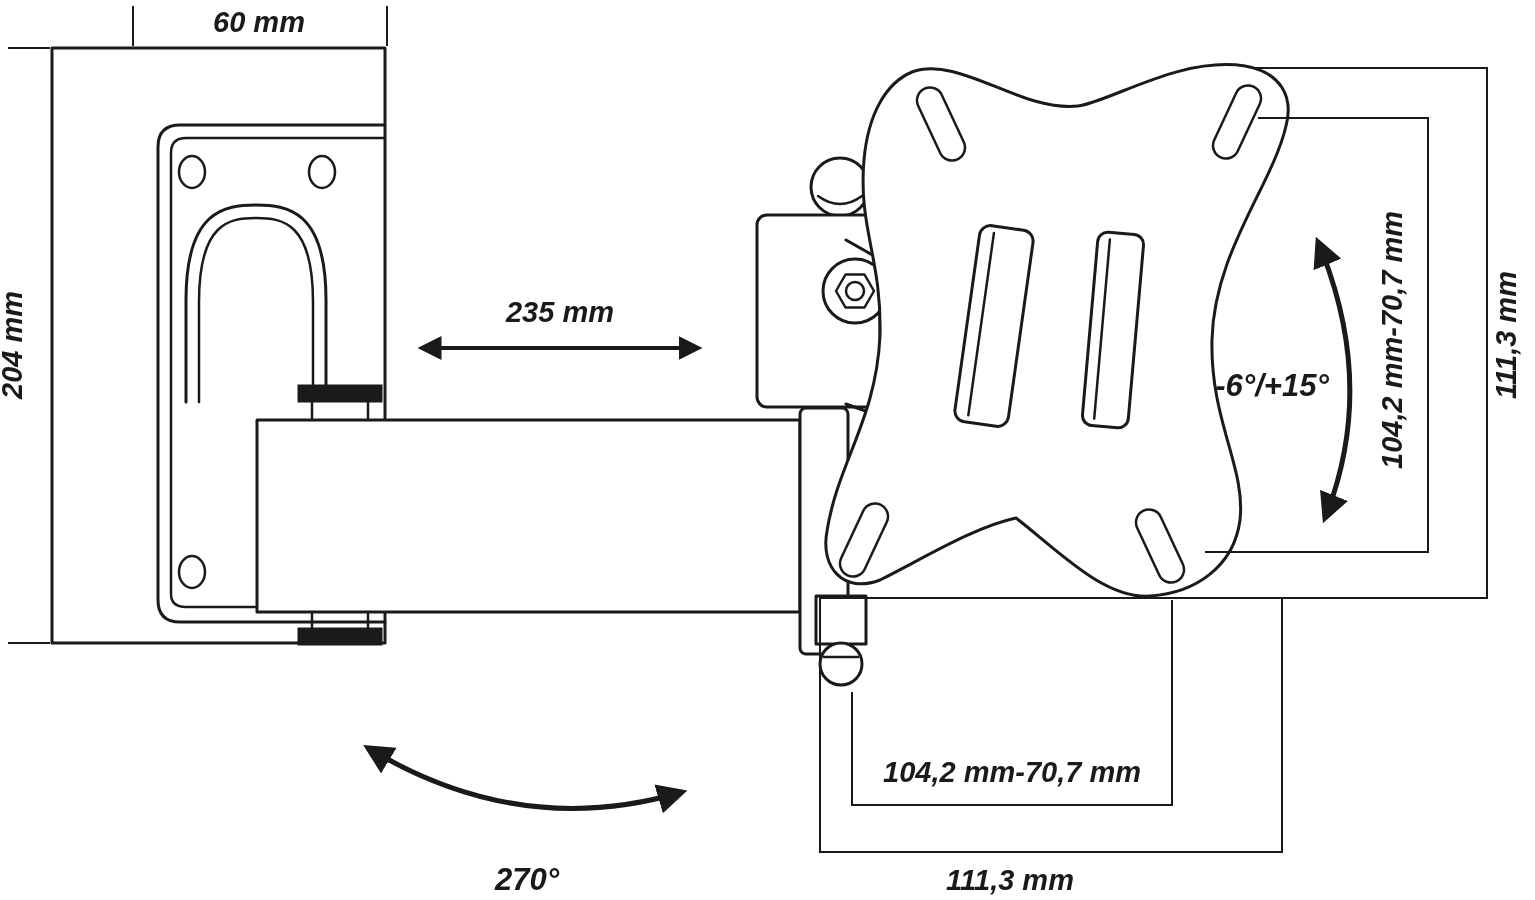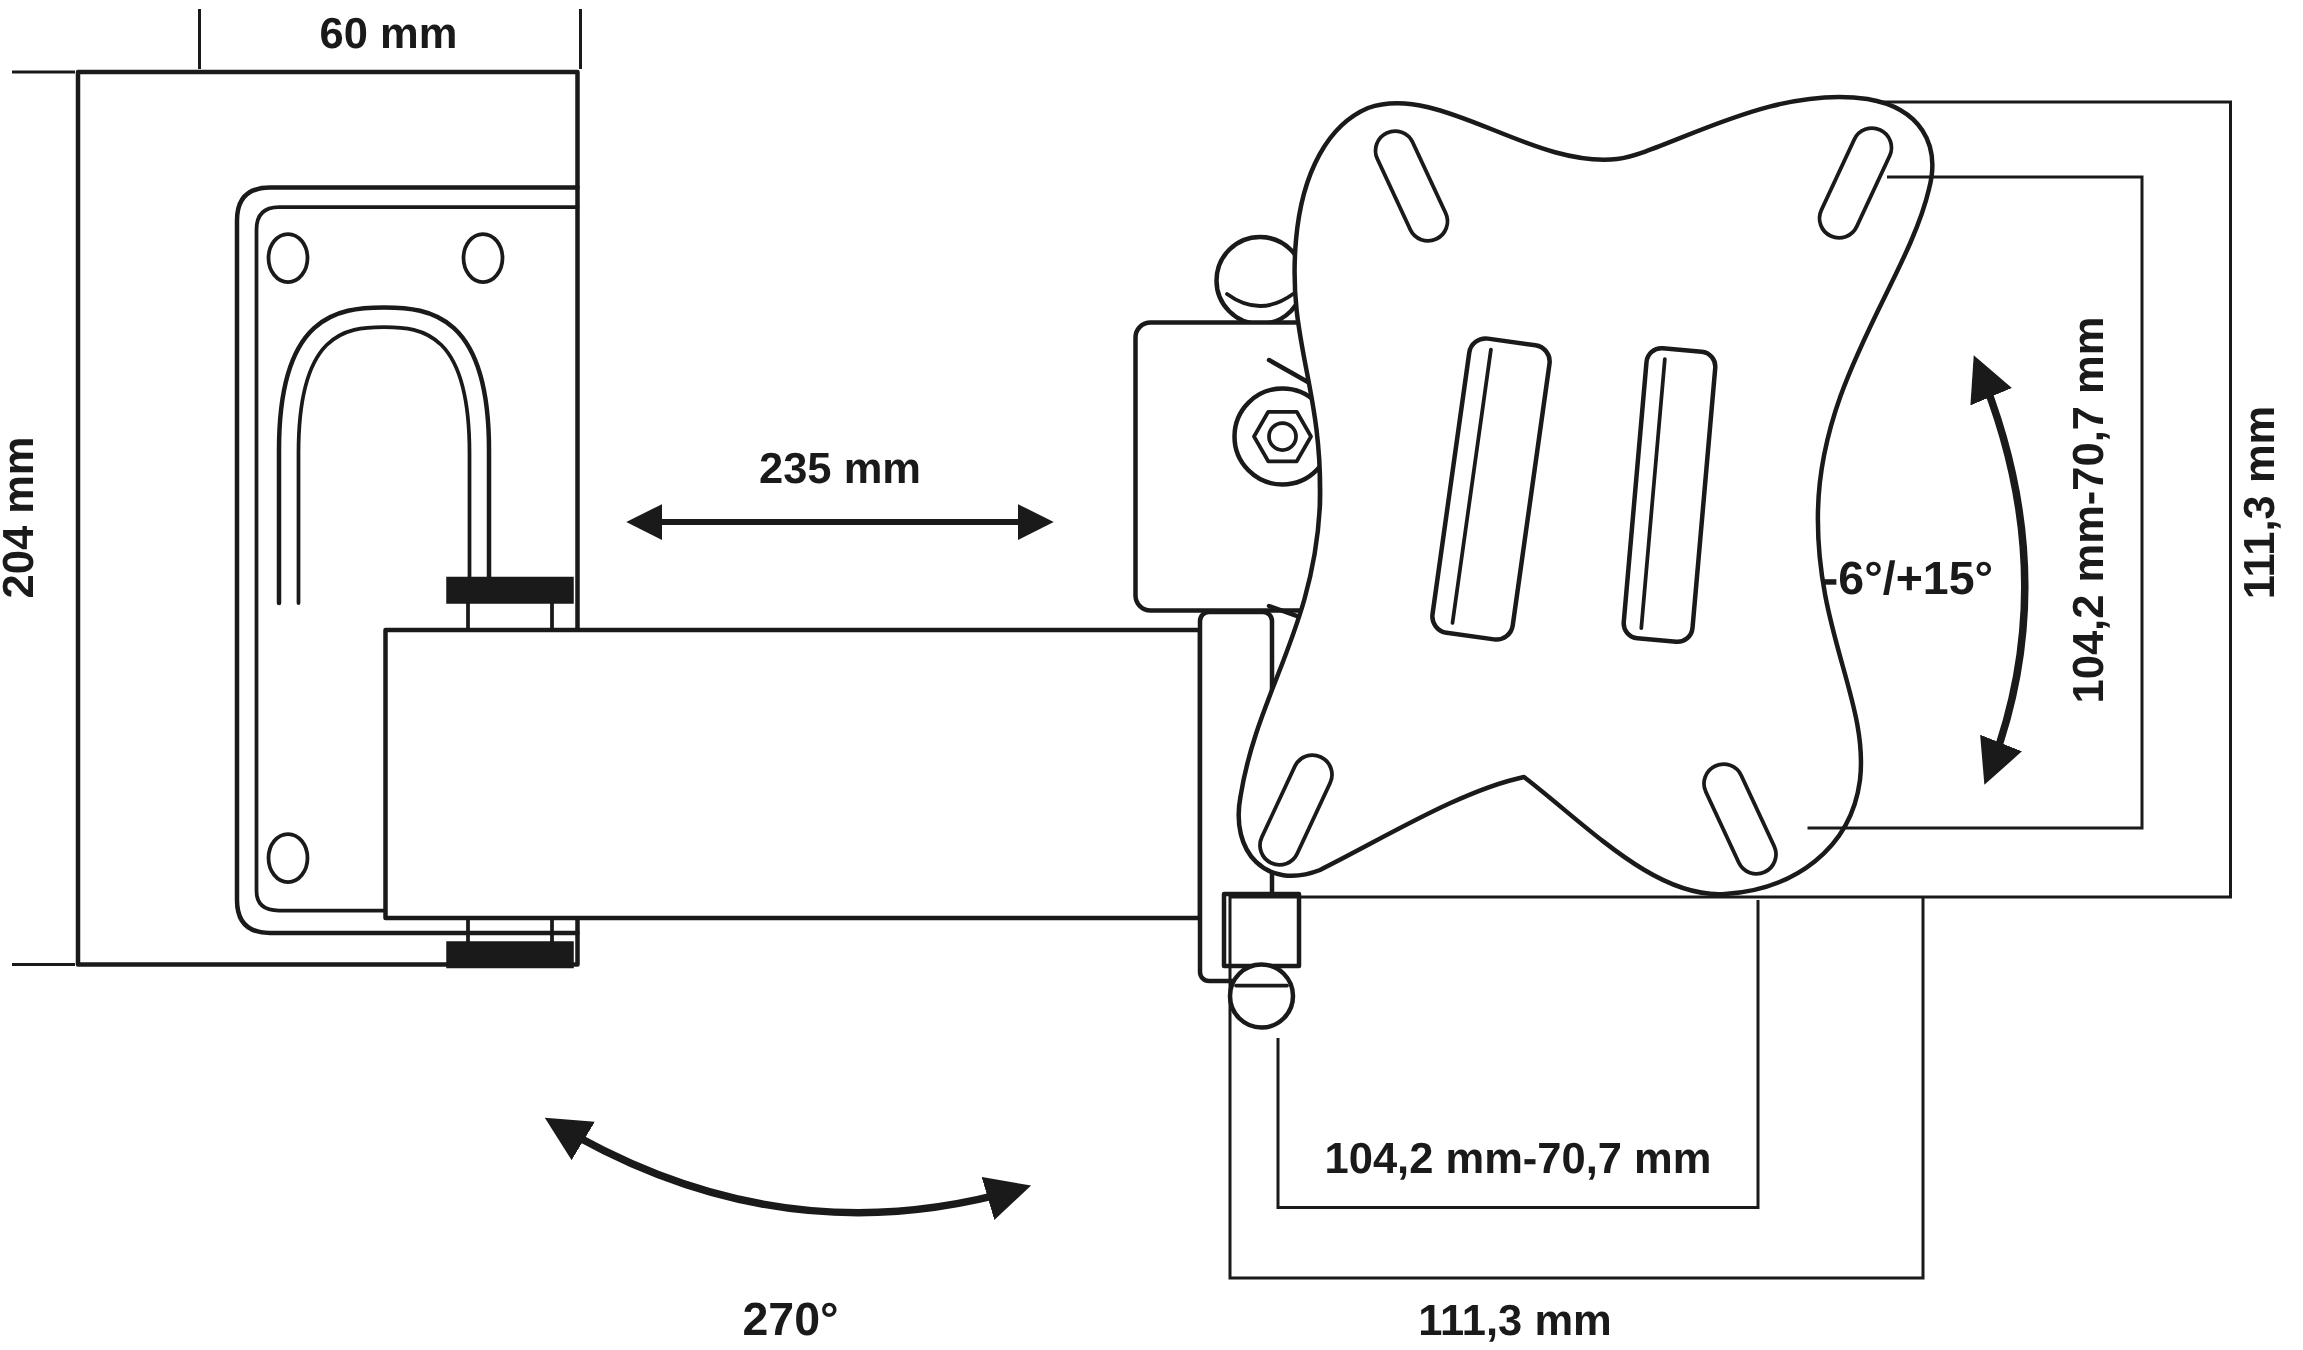--- a/index.html
+++ b/index.html
@@ -7,20 +7,21 @@
     padding: 0;
     background: #ffffff;
   }
   .canvas {
     position: relative;
     width: 1535px;
     height: 900px;
     background: #ffffff;
     overflow: hidden;
     font-family: "Liberation Sans", sans-serif;
+    font-style: italic;
   }
   svg { display: block; }
   .outline   { fill: none; stroke: #1a1a1a; stroke-width: 3; stroke-linejoin: round; stroke-linecap: round; }
   .outline2  { fill: none; stroke: #1a1a1a; stroke-width: 2.5; stroke-linejoin: round; stroke-linecap: round; }
   .whitefill { fill: #ffffff; stroke: #1a1a1a; stroke-width: 3; stroke-linejoin: round; }
   .blackfill { fill: #1a1a1a; stroke: #1a1a1a; stroke-width: 1; }
   .dim       { fill: none; stroke: #1a1a1a; stroke-width: 2; }
   .dimarrow  { fill: none; stroke: #1a1a1a; stroke-width: 4; }
   .bigarrow  { fill: none; stroke: #1a1a1a; stroke-width: 5; }
   .lbl {

